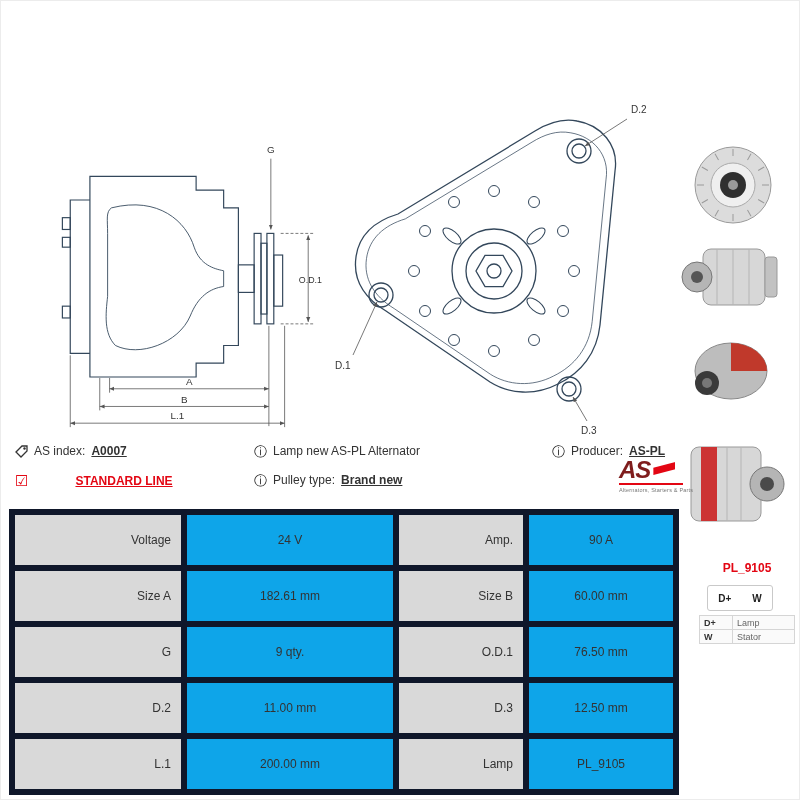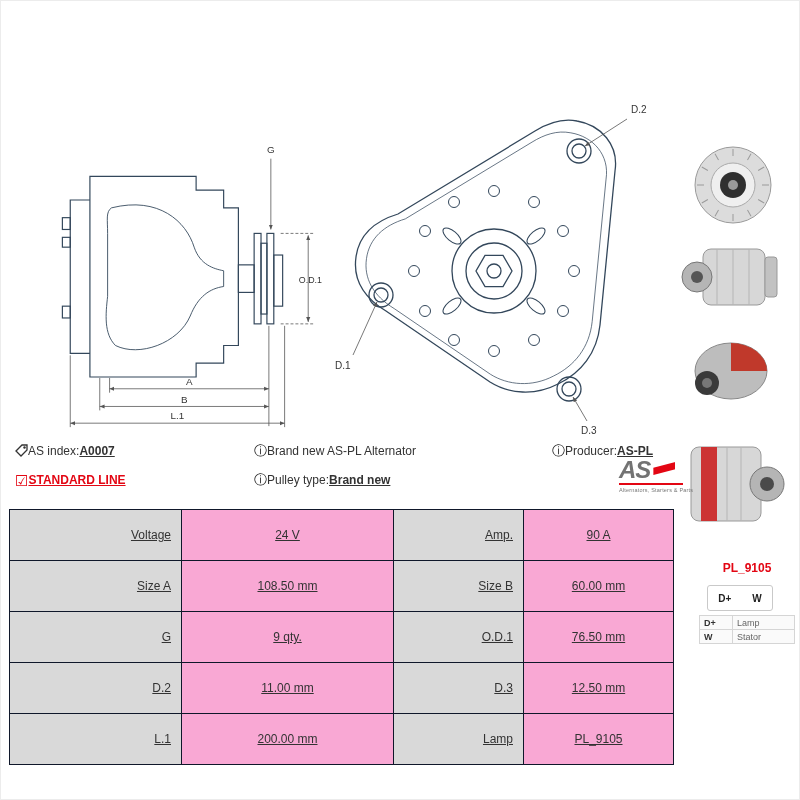--- a/index.html
+++ b/index.html
@@ -13,36 +13,36 @@
 
   
   .drawing-side{left:20px;top:138px;}
   .drawing-front{left:328px;top:98px;}
 
   
   .photos{left:676px;top:140px;width:116px;display:flex;flex-direction:column;gap:4px;position:absolute;}
   .photo{display:block;}
 
   
-  .info-item{position:absolute;font-size:12px;display:flex;align-items:flex-start;white-space:nowrap;}
+  .info-item{position:absolute;font-size:12px;display:flex;align-items:flex-end;gap:6px;white-space:nowrap;}
   .bold{font-weight:bold;text-decoration:underline;}
-  .red{color:#e30613;}
+  .red{color:#e30613;margin-left:41px;}
   .info-icon{font-size:13px;line-height:1;color:#1a1a1a;}
   .check-icon{font-size:15px;line-height:1;color:#e30613;}
 
   
   table.spec{position:absolute;left:8px;top:508px;border-collapse:collapse;table-layout:fixed;width:664px;font-size:12px;}
-  .spec td{border:1px solid #0f172a;height:26px;padding:12px 10px;overflow:hidden;text-decoration:underline;}
+  .spec td{border:6px solid #0f172a;height:26px;padding:12px 10px;overflow:hidden;}
   .spec td.lbl{background:#d9d9d9;text-align:right;color:#333;}
-  .spec td.val{background:#f9a8d4;text-align:center;}
+  .spec td.val{background:#0ea5e9;text-align:center;}
 
   
   .aspl-logo{position:absolute;left:618px;top:458px;width:76px;}
   .aspl-row{display:flex;align-items:flex-start;}
-  .aspl-as{font-style:italic;font-weight:bold;font-size:24px;color:#737373;line-height:0.95;letter-spacing:-1px;}
+  .aspl-as{font-style:italic;font-weight:bold;font-size:24px;color:#7f1d1d;line-height:0.95;letter-spacing:-1px;}
   .aspl-flag{display:inline-block;width:22px;height:13px;background:#e30613;
     clip-path:polygon(0 45%,100% 0,100% 55%,0 100%);margin-left:3px;margin-top:3px;}
   .aspl-rule{height:2px;background:#e30613;margin-top:1px;width:64px;}
   .aspl-tagline{font-size:5.5px;color:#777;margin-top:2px;letter-spacing:0.2px;white-space:nowrap;}
 
   
   .plug-code{position:absolute;left:700px;top:560px;width:92px;text-align:center;
     font-size:12px;font-weight:bold;color:#e30613;}
   .pins-box{position:absolute;left:706px;top:584px;width:64px;height:24px;border:1px solid #c9c9c9;
     border-radius:3px;display:flex;align-items:center;justify-content:space-around;
@@ -212,21 +212,21 @@
     <svg width="13" height="13" viewBox="0 0 13 13">
       <path d="M1,7 L7,1 H12 V6 L6,12 Z" fill="none" stroke="#333" stroke-width="1.3"></path>
       <circle cx="9.5" cy="3.5" r="1.2" fill="#333"></circle>
     </svg>
     <span>AS index:</span>
     <span class="bold">A0007</span>
   </div>
 
   <div class="info-item" style="left:253px;top:443px;">
     <span class="info-icon">ⓘ</span>
-    <span>Brand new AS-PL Alternator</span>
+    <span>Lamp new AS-PL Alternator</span>
   </div>
 
   <div class="info-item" style="left:551px;top:443px;">
     <span class="info-icon">ⓘ</span>
     <span>Producer:</span>
     <span class="bold">AS-PL</span>
   </div>
 
   <div class="info-item" style="left:14px;top:472px;">
     <span class="check-icon">☑</span>
@@ -257,21 +257,21 @@
       </colgroup>
     <tbody>
       <tr>
         <td class="lbl">Voltage</td>
         <td class="val">24 V</td>
         <td class="lbl">Amp.</td>
         <td class="val">90 A</td>
       </tr>
       <tr>
         <td class="lbl">Size A</td>
-        <td class="val">108.50 mm</td>
+        <td class="val">182.61 mm</td>
         <td class="lbl">Size B</td>
         <td class="val">60.00 mm</td>
       </tr>
       <tr>
         <td class="lbl">G</td>
         <td class="val">9 qty.</td>
         <td class="lbl">O.D.1</td>
         <td class="val">76.50 mm</td>
       </tr>
       <tr>

